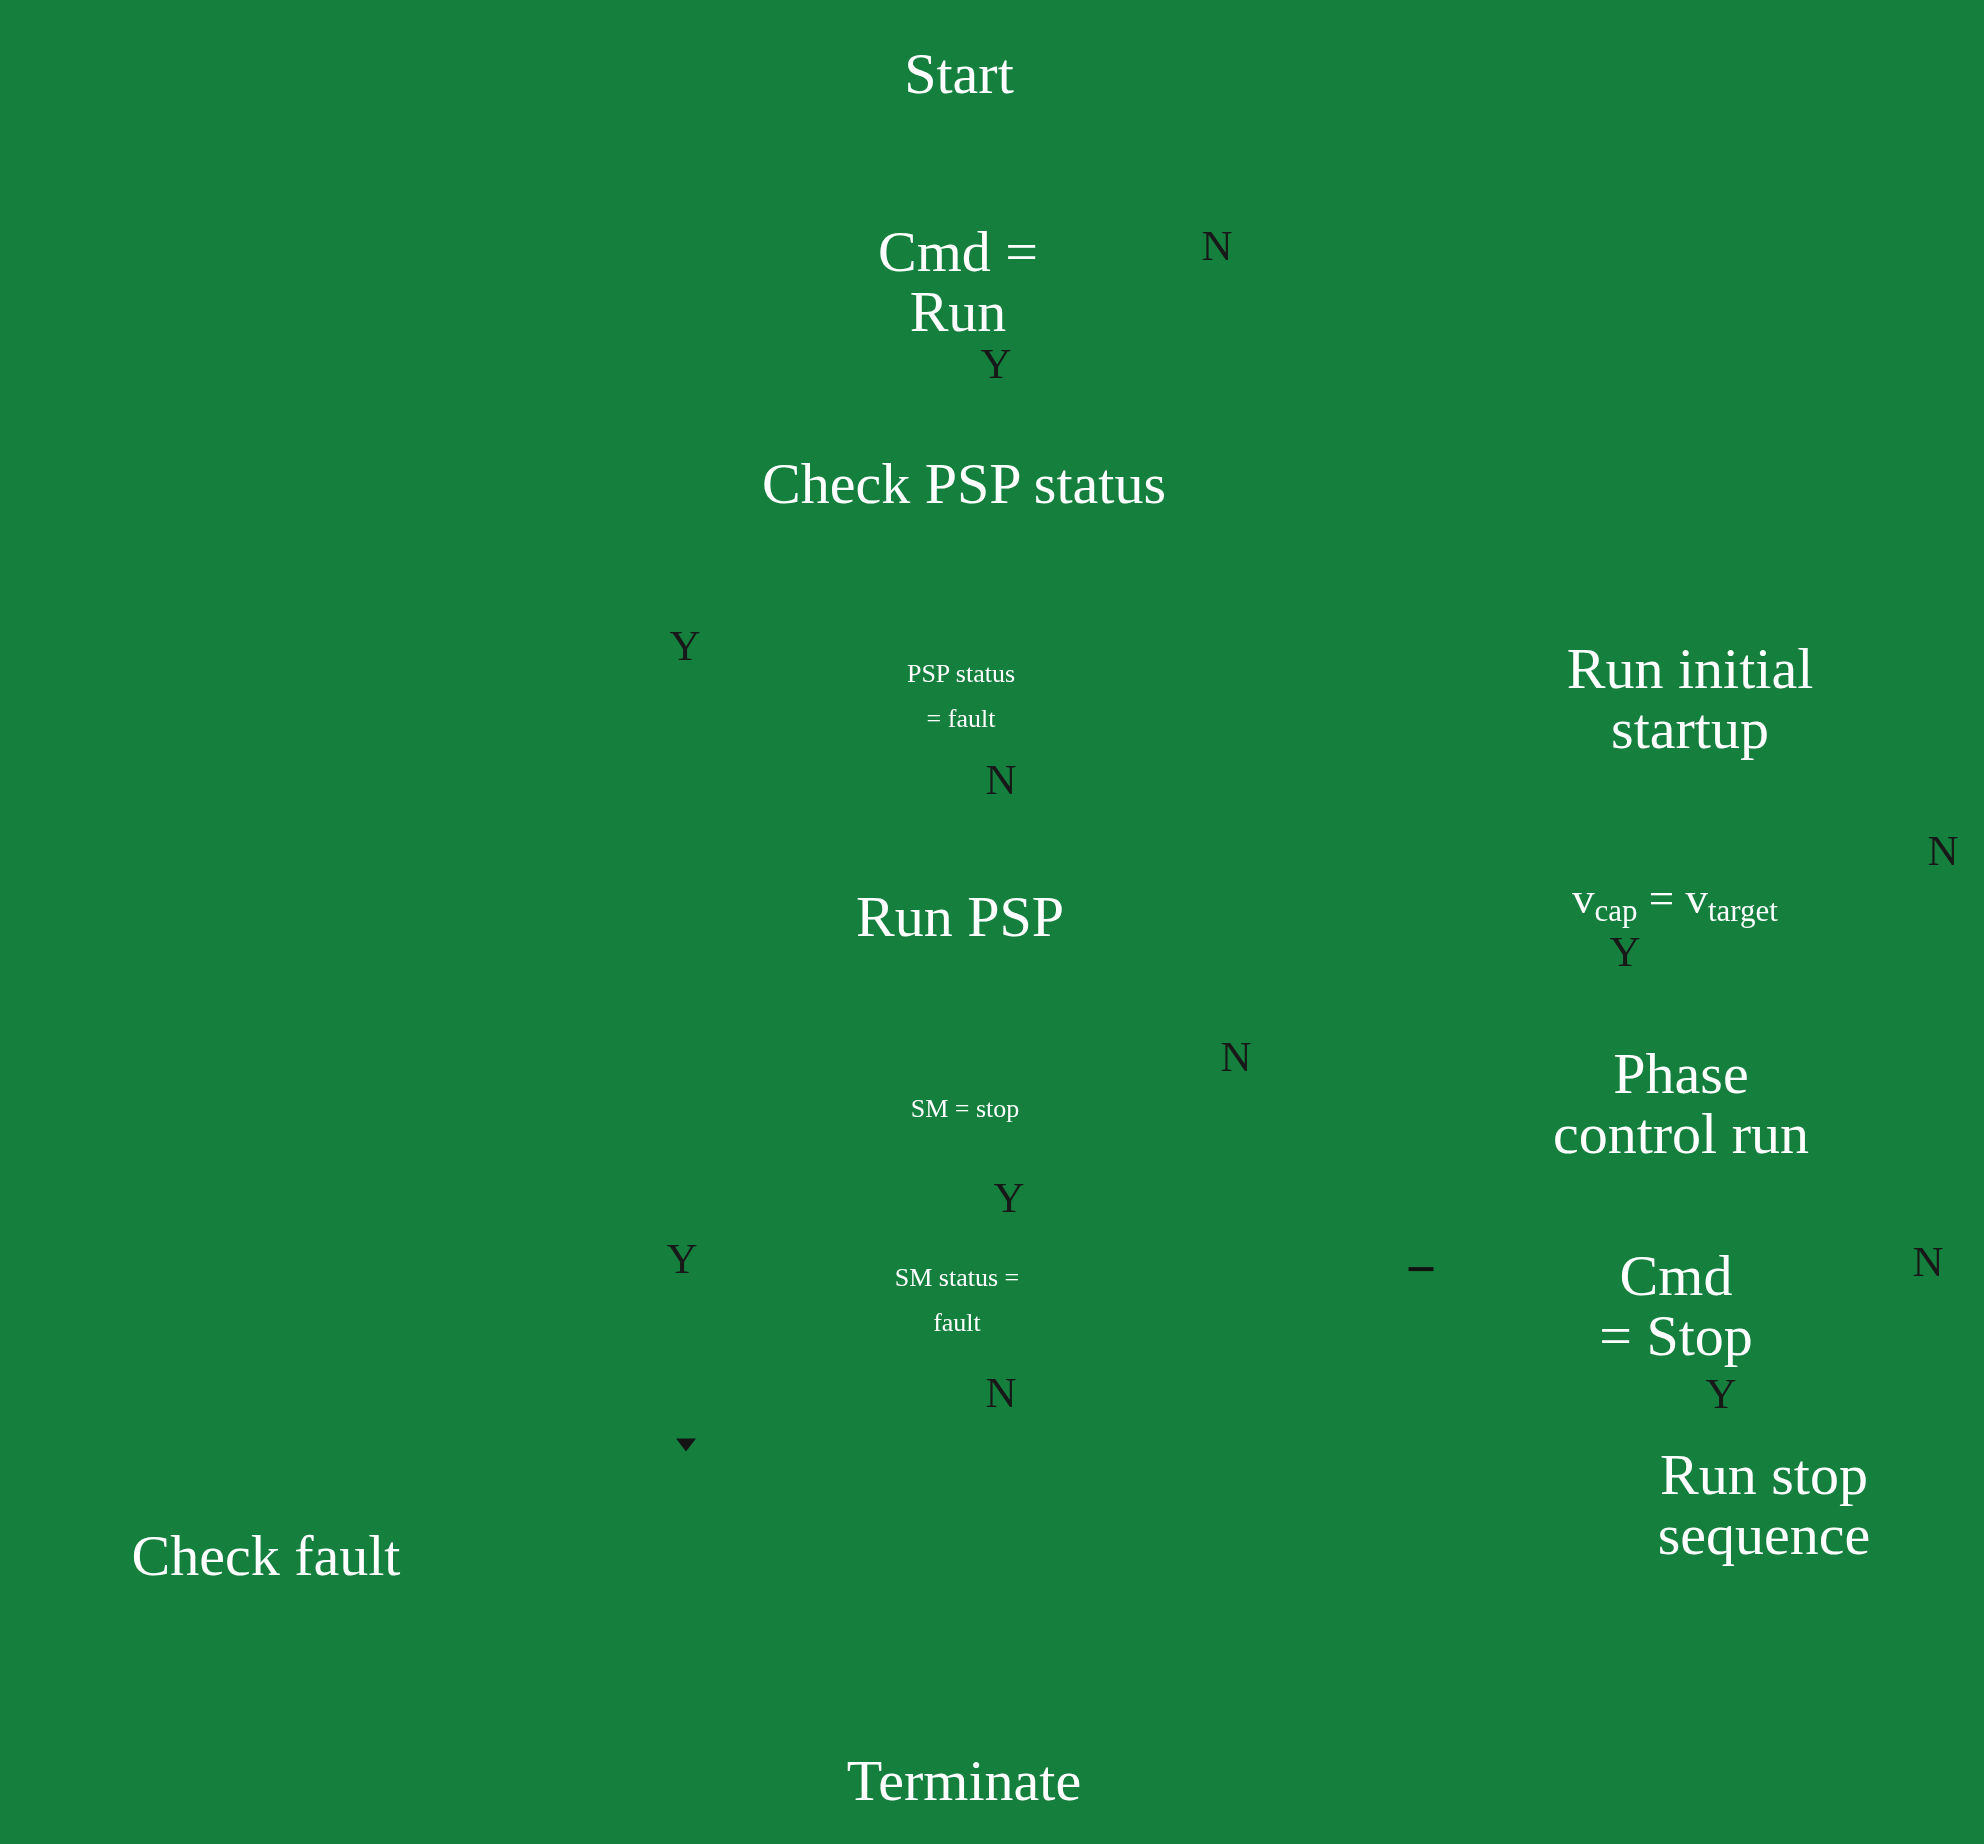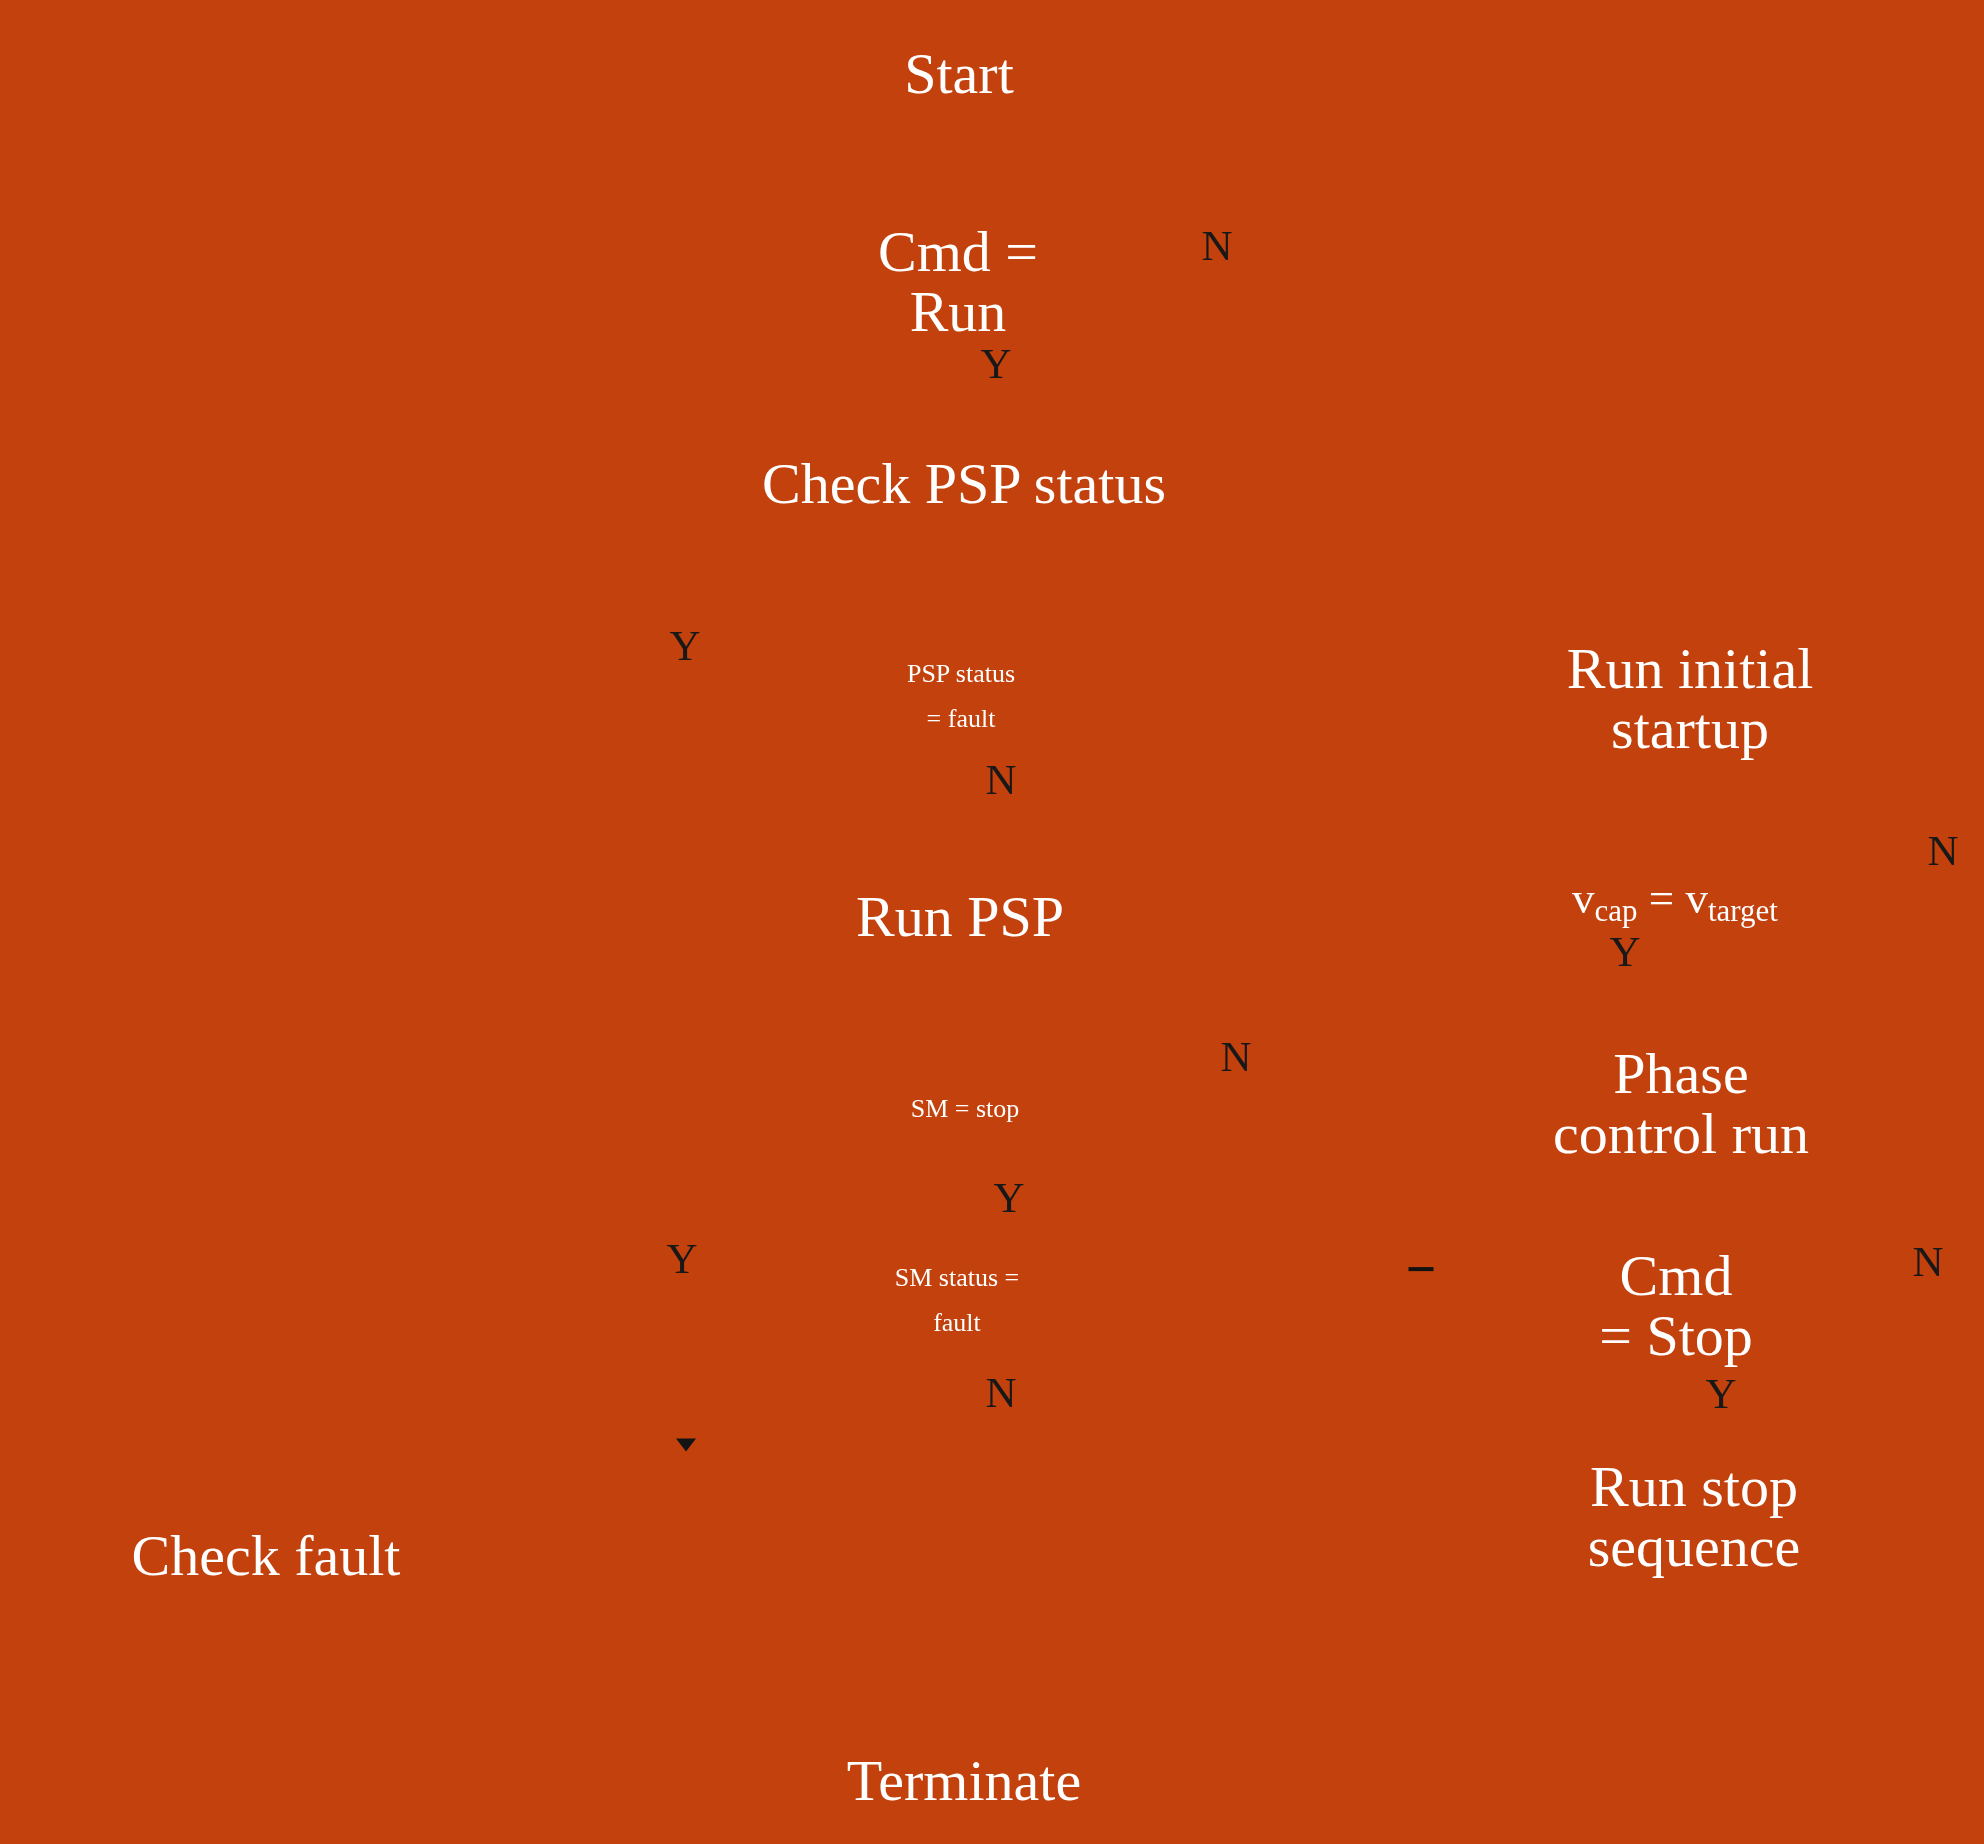--- a/index.html
+++ b/index.html
@@ -4,21 +4,21 @@
 <style>
   html, body {
     margin: 0;
     padding: 0;
     background: #000000;
   }
   #canvas {
     position: relative;
     width: 1985px;
     height: 1845px;
-    background: #c2410c;
+    background: #15803d;
     overflow: hidden;
     font-family: "Liberation Serif", "DejaVu Serif", serif;
   }
   .node {
     position: absolute;
     transform: translate(-50%, -50%);
     color: #ffffff;
     text-align: center;
     white-space: pre-line;
   }
@@ -96,21 +96,21 @@
 
   <div class="node math" style="left:1675px; top:898px;">
     <span>v</span><sub>cap</sub><span> = </span><span>v</span><sub>target</sub>
   </div>
 
   <div class="node large" style="left:1676px; top:1306px;">Cmd
 = Stop</div>
 
   <div class="node large" style="left:1681px; top:1104px;">Phase control run</div>
 
-  <div class="node large" style="left:1694px; top:1505px;margin-top:12px;">Run stop
+  <div class="node large" style="left:1764px; top:1505px;">Run stop
 sequence</div>
 
   <div class="branch-label" style="left:1217px; top:245px;">N</div>
 
   <div class="branch-label" style="left:996px; top:363px;">Y</div>
 
   <div class="branch-label" style="left:685px; top:645px;">Y</div>
 
   <div class="branch-label" style="left:1001px; top:779px;">N</div>
 

